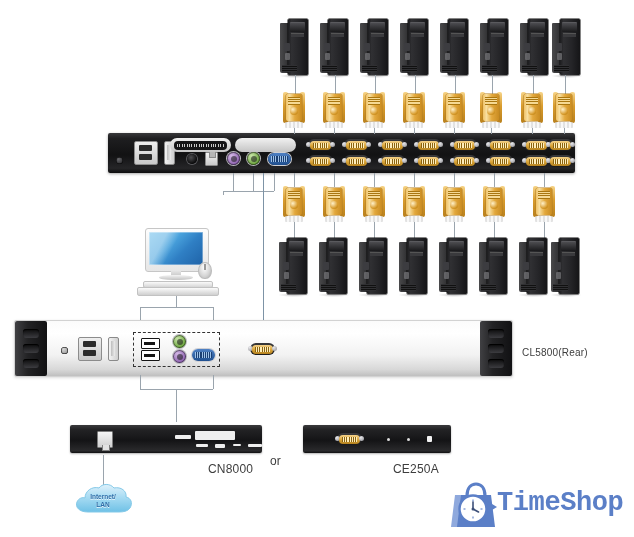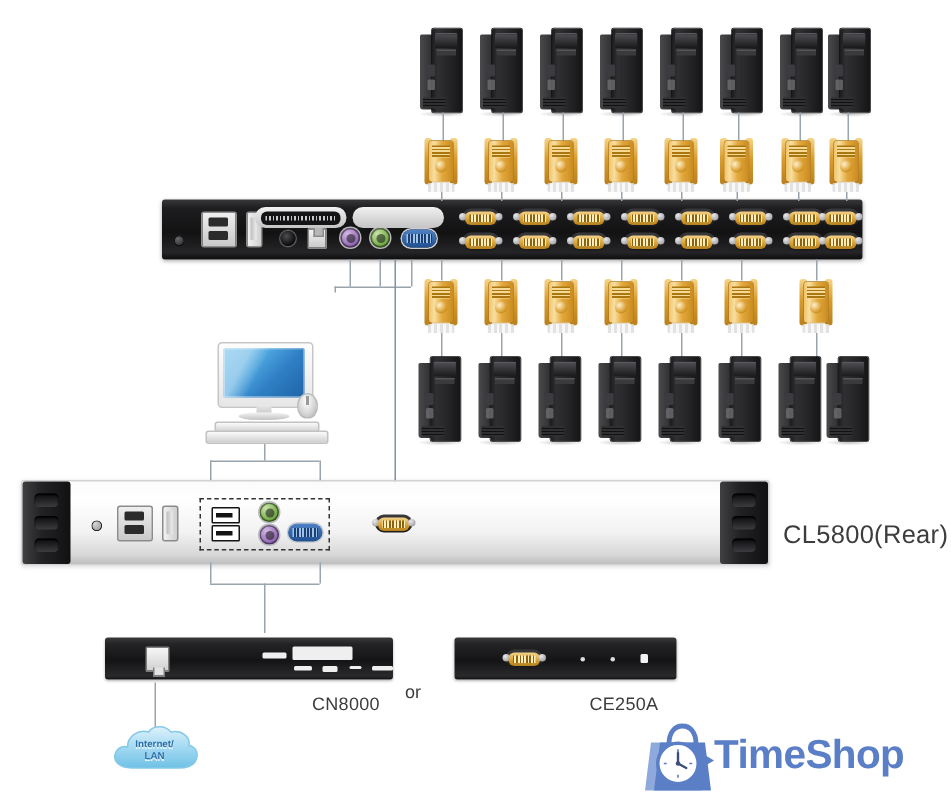--- a/index.html
+++ b/index.html
@@ -295,30 +295,30 @@
   #cloud{position:absolute;left:72px;top:482px;width:62px;height:42px;}
   #cloud svg{display:block;}
   #cloud .ctext{
     position:absolute;left:0;top:11px;width:62px;text-align:center;
     font-size:6.5px;color:#2f6ea8;font-weight:bold;line-height:8px;
     text-shadow:0 1px 0 rgba(255,255,255,.8);
   }
 
   
   .caption{
-    position:absolute;color:#3d3d3d;font-size:17px;
+    position:absolute;color:#3d3d3d;font-size:10px;
     letter-spacing:.2px;white-space:nowrap;
   }
   .caption.small{font-size:12px;}
   .orlabel{
     position:absolute;color:#3d3d3d;font-size:12px;margin-top:20px;
   }
 
   
-  #timeshop{position:absolute;left:426px;top:481px;width:182px;height:50px;}
+  #timeshop{position:absolute;left:447px;top:481px;width:182px;height:50px;font-family:Liberation Mono, monospace;}
   #ts-word{
     position:absolute;left:50px;top:7px;
     font-size:27px;font-weight:bold;color:#5b7fc7;
     letter-spacing:-.4px;
   }
 </style>
 </head>
 <body>
 
 <div id="stage">

